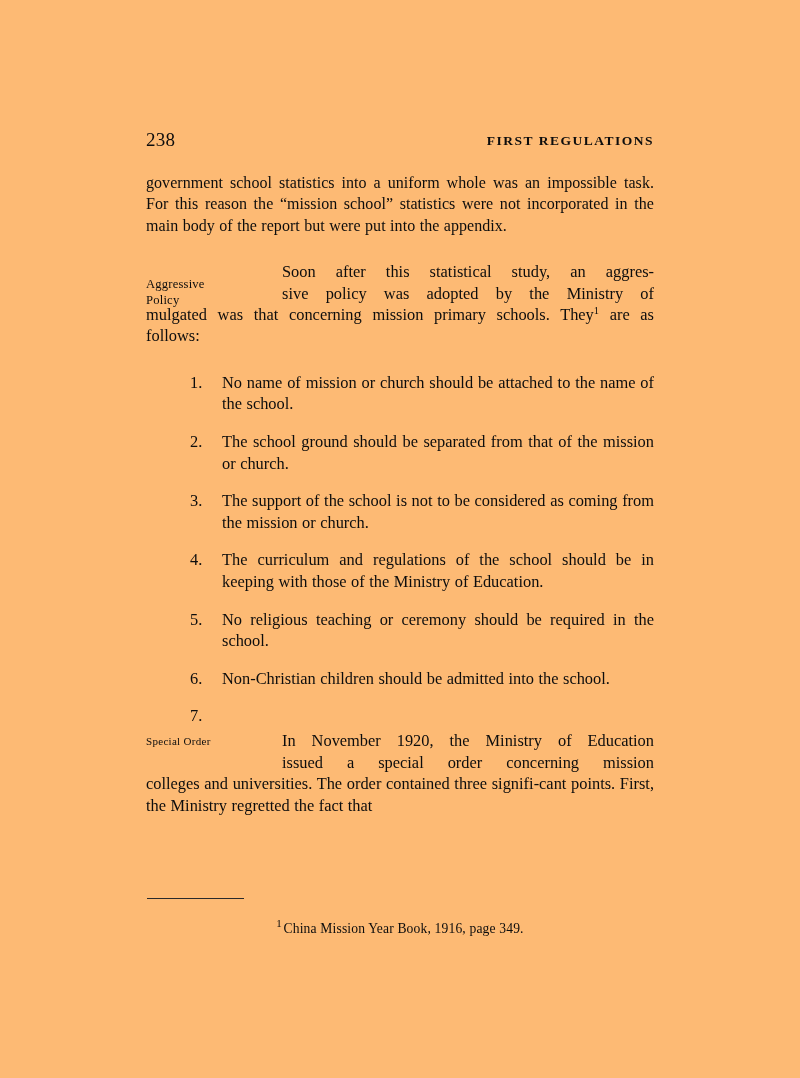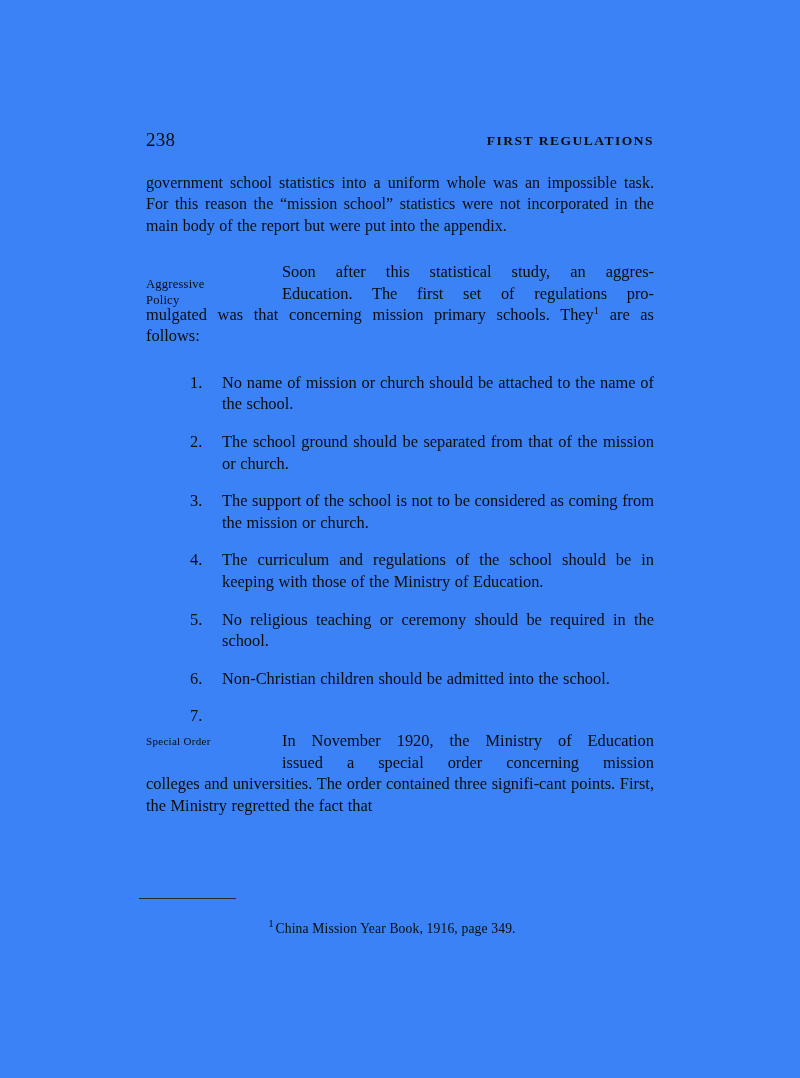--- a/index.html
+++ b/index.html
@@ -14,21 +14,21 @@
     font-family: "Liberation Serif", "DejaVu Serif", serif;
     color: #0d0d0d;
     overflow: hidden;
   }
 
   .page {
     position: absolute;
     left: 0; top: 0;
     width: 800px;
     height: 1078px;
-    background: #3b82f6;
+    background: #fdba74;
   }
 
   
   .running-head {
     position: absolute;
     left: 146px;
     top: 128px;
     width: 508px;
     height: 24px;
   }
@@ -141,21 +141,21 @@
     position: absolute;
     left: 44px;
     top: 0;
     font-size: 16.4px;
     line-height: 21.6px;
   }
 
   
   .footnote-area {
     position: absolute;
-    left: 138px;
+    left: 146px;
     top: 898px;
     width: 508px;
   }
   .footnote-rule {
     width: 97px;
     height: 1px;
     background: #2a2a2a;
     margin: 0 0 0 1px;
   }
   .footnote-text {
@@ -191,21 +191,21 @@
   <div class="textblock">
 
     <p class="body justify-all">government school statistics into a uniform whole was an impossible task.  For this reason the “mission school” statistics were not incorporated in the main body of the report but were put into the appendix.</p>
 
     <div class="para-gap"></div>
 
     <div class="note-para">
       <div class="sidenote aggressive">Aggressive
 Policy</div>
       <p class="note-indent-1">Soon after this statistical study, an aggres-</p>
-      <p class="note-indent-3">Education.  The first set of regulations pro-</p>
+      <p class="note-indent-2">sive policy was adopted by the Ministry of</p>
       <p class="note-rest"><span>mulgated was that concerning mission primary schools. They</span><sup class="fnref">1</sup><span> are as follows:</span></p>
     </div>
 
     <div class="para-gap"></div>
 
     <ol class="regulations">
       <li>
         <span class="num">1.</span>
         <span>No name of mission or church should be attached to the name of the school.</span>
       </li>

